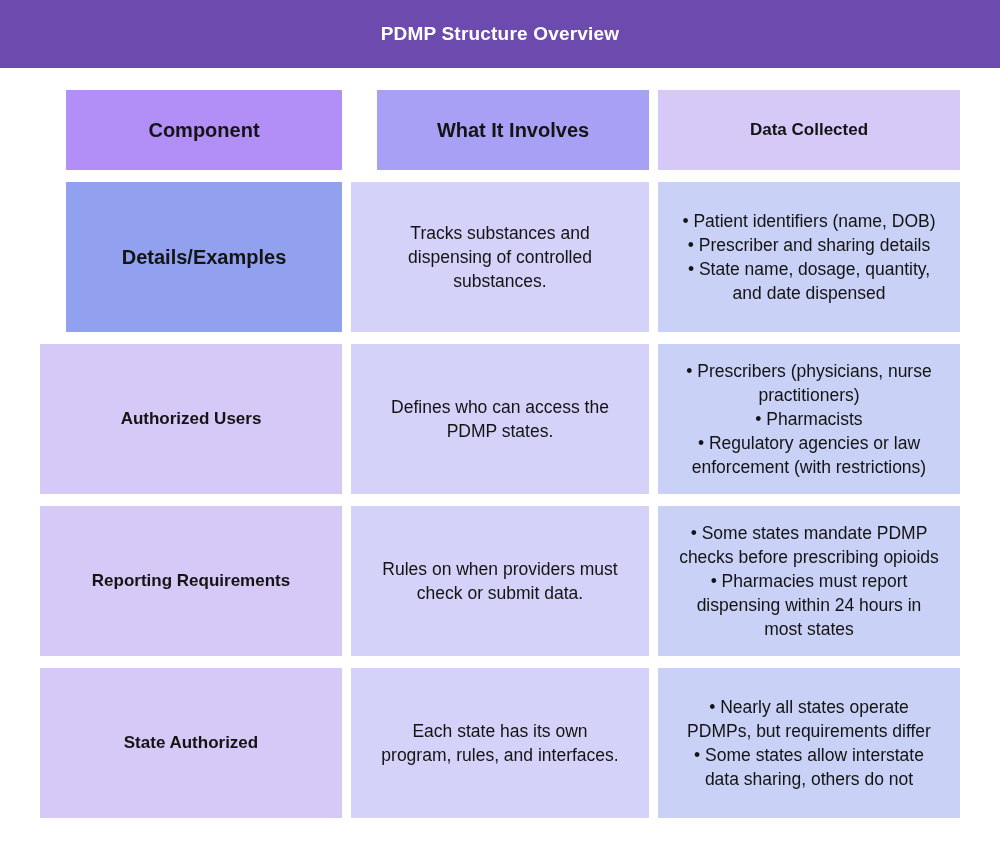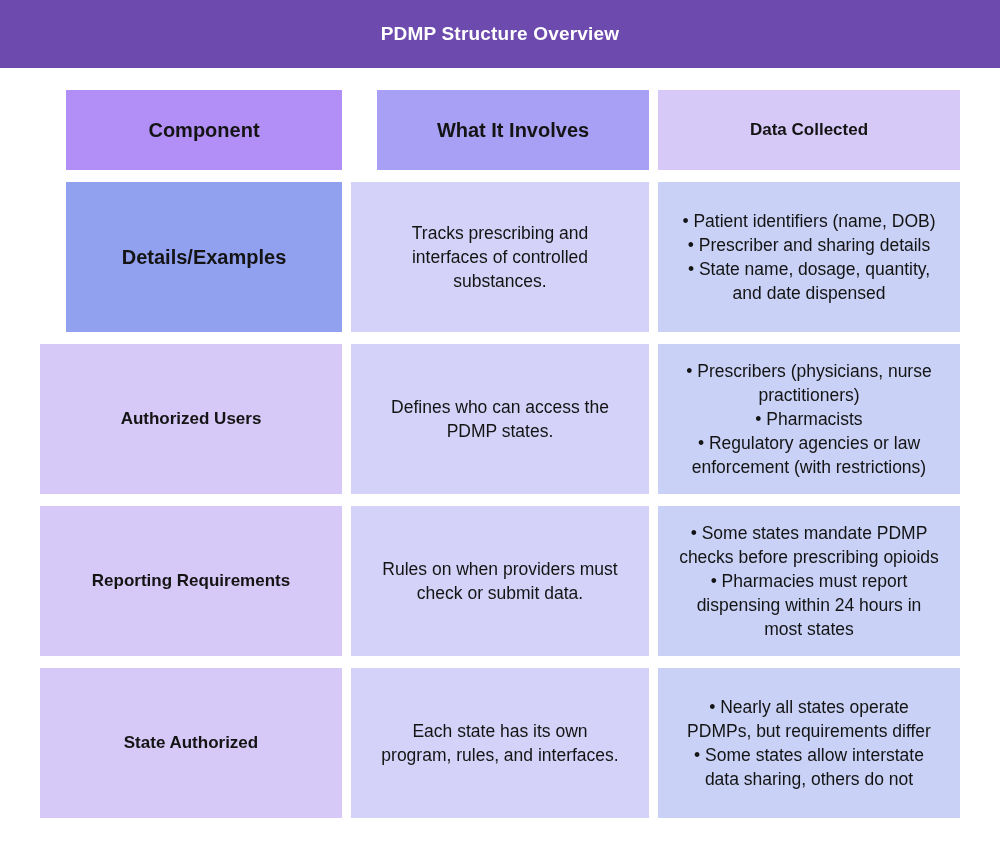--- a/index.html
+++ b/index.html
@@ -82,21 +82,21 @@
     <span>What It Involves</span>
   </div>
   <div class="cell c1">
     <span>Data Collected</span>
   </div>
 
   <div class="cell head h3">
     <span>Details/Examples</span>
   </div>
   <div class="cell c2">
-    <span>Tracks prescribing and interfaces of controlled substances.</span>
+    <span>Tracks substances and dispensing of controlled substances.</span>
   </div>
   <div class="cell c3">
       <div class="bullet-item">• Patient identifiers (name, DOB)</div>
       <div class="bullet-item">• Prescriber and sharing details</div>
       <div class="bullet-item">• State name, dosage, quantity, and date dispensed</div>
     </div>
 
   <div class="cell c1">
     <span>Authorized Users</span>
   </div>

